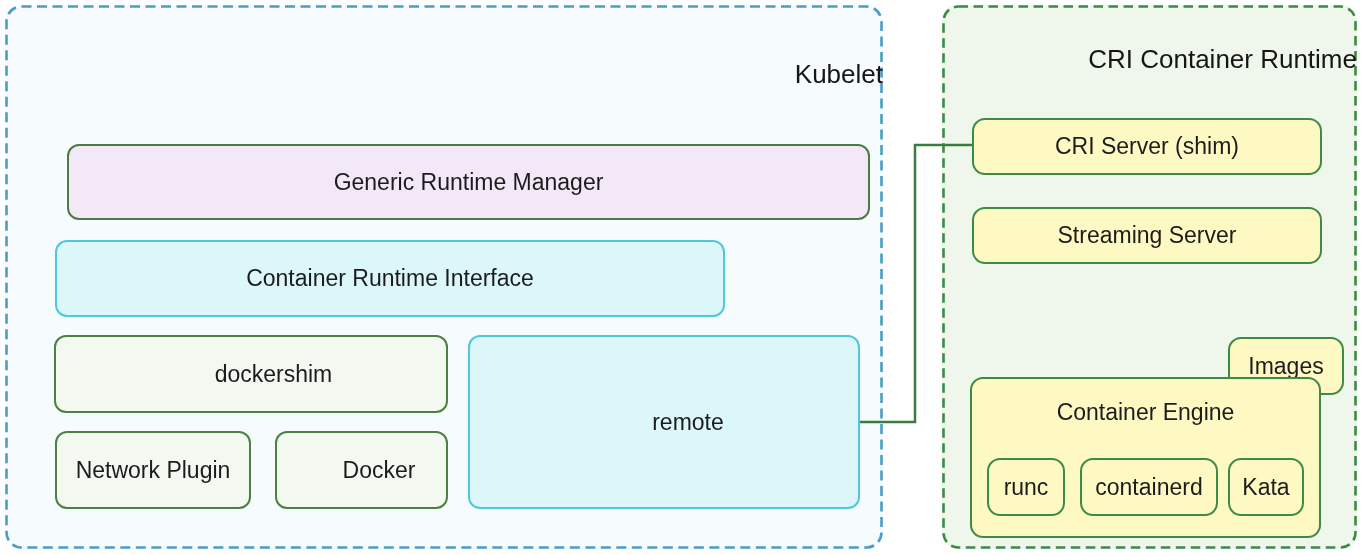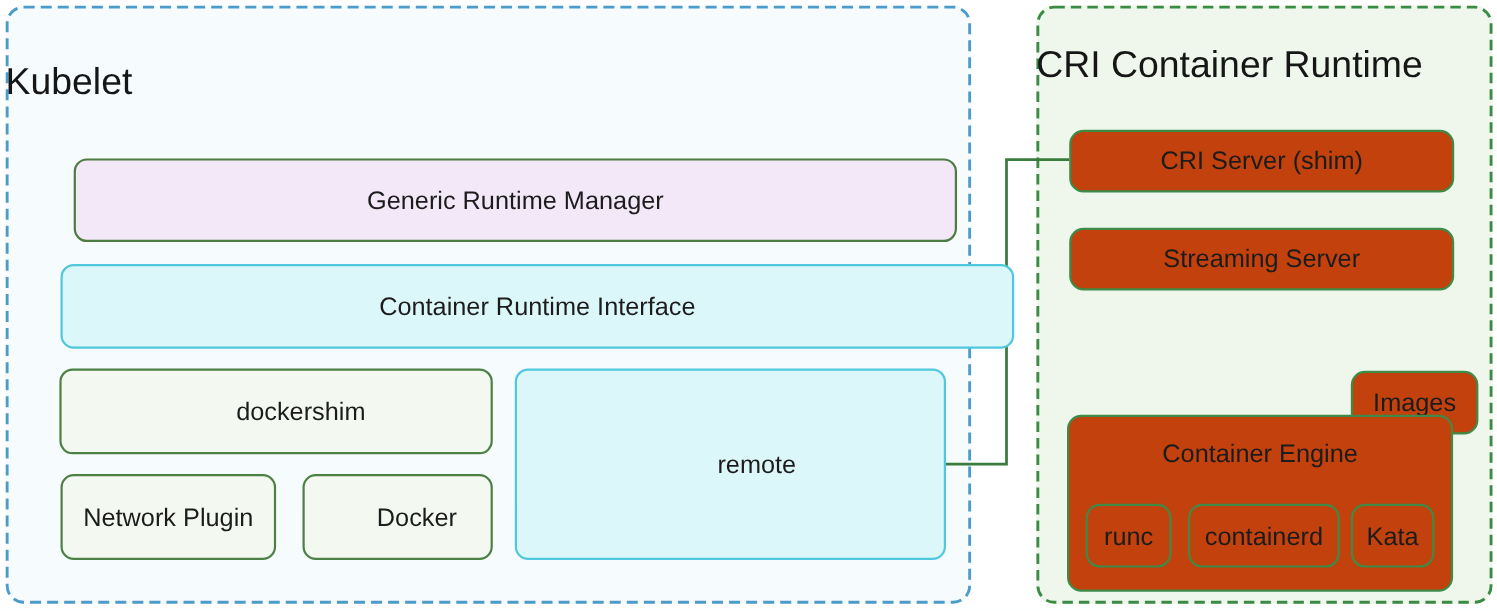--- a/index.html
+++ b/index.html
@@ -13,22 +13,22 @@
     overflow: hidden;
   }
   .panel { position: absolute; border-radius: 16px; }
   .kubelet-panel { left: 5px; top: 5px; width: 878px; height: 544px; background: #f6fbfd; }
   .cri-panel    { left: 942px; top: 5px; width: 415px; height: 544px; background: #eff7ec; }
 
   svg.overlay { position: absolute; left: 0; top: 0; width: 1361px; height: 555px; pointer-events: none; }
 
   .title {
     position: absolute;
-    text-align: left;
-    font-size: 34px;
+    text-align: right;
+    font-size: 26px;
     line-height: 40px;
     font-weight: 500;
     color: #161616;
     white-space: nowrap;
   }
   .kubelet-title { left: 5px;   top: 54px; width: 878px; }
   .cri-title     { left: 942px; top: 39px; width: 415px; }
 
   .box {
     position: absolute;
@@ -37,24 +37,24 @@
     align-items: center;
     justify-content: center;
     border-radius: 12px;
     font-size: 23px;
     white-space: nowrap;
     color: #1c1c1c;
   }
   .green-soft { background: #f3f8f0; border: 2.5px solid #4d8045; }
   .purple     { background: #f2e8f7; border: 2.5px solid #4e7b42; }
   .cyan       { background: #dcf7fa; border: 2.5px solid #4fc8de; }
-  .white-box  { background: #c2410c; border: 2.5px solid #3e8a46; border-radius: 13px; }
+  .white-box  { background: #fef9c3; border: 2.5px solid #3e8a46; border-radius: 13px; }
 
   #grm        { left: 55px;  top: 144px; width: 803px; height: 76px; margin-left: 12px; }
-  #crif       { left: 55px;  top: 240px; width: 867px; height: 77px; text-align: center; }
+  #crif       { left: 55px;  top: 240px; width: 670px; height: 77px; text-align: center; }
   #dockershim { left: 54px;  top: 335px; width: 394px; height: 78px; padding-left: 45px; }
   #network    { left: 55px;  top: 431px; width: 196px; height: 78px; }
   #docker     { left: 275px; top: 431px; width: 173px; height: 78px; padding-left: 35px; }
   #remote     { left: 468px; top: 335px; width: 392px; height: 174px; padding-left: 48px; }
 
   #criserver  { left: 972px;  top: 118px; width: 350px; height: 57px; }
   #streaming  { left: 972px;  top: 207px; width: 350px; height: 57px; }
   #cni        { left: 973px;  top: 291px; width: 80px;  height: 58px; }
   #containers { left: 1072px; top: 291px; width: 137px; height: 58px; }
   #images     { left: 1228px; top: 291px; width: 116px; height: 58px; margin-top: 46px; }

